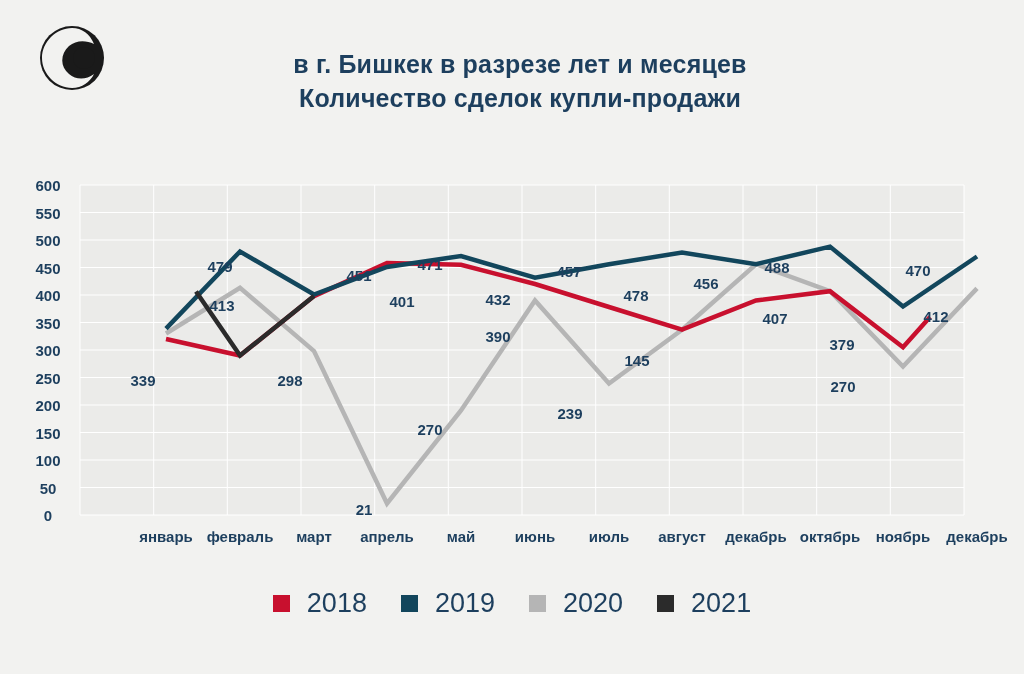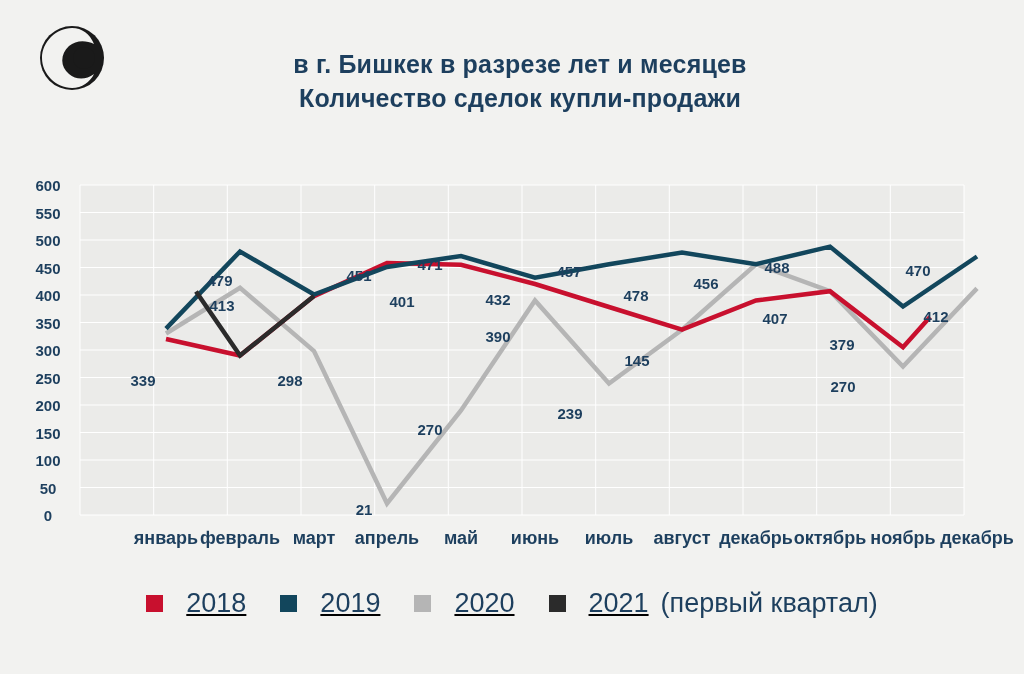--- a/index.html
+++ b/index.html
@@ -52,21 +52,21 @@
     text-align: center;
     color: #1d3f5e;
     font-size: 15px;
     font-weight: bold;
     width: 44px;
   }
   .x-tick-label {
     position: absolute;
     text-align: center;
     color: #1d3f5e;
-    font-size: 18px;
+    font-size: 15px;
     font-weight: bold;
     white-space: nowrap;
   }
   .pt-label {
     position: absolute;
     color: #1d3f5e;
     font-size: 15px;
     font-weight: bold;
     white-space: nowrap;
     text-align: center;
@@ -77,22 +77,21 @@
     top: 588px;
     width: 1024px;
     display: flex;
     justify-content: center;
     align-items: center;
     gap: 34px;
   }
   .legend-item {
     display: flex;
     align-items: center;
-    gap: 23px;
-    text-decoration: underline;
+    gap: 17px;
   }
   .legend-swatch {
     width: 17px;
     height: 17px;
     display: inline-block;
   }
   .legend-label {
     color: #1d3f5e;
     font-size: 27px;
     font-weight: normal;
@@ -190,21 +189,21 @@
   <div class="x-tick-label" style="left:559px; top:378px; width:100px;">июль</div>
   <div class="x-tick-label" style="left:632px; top:378px; width:100px;">август</div>
   <div class="x-tick-label" style="left:706px; top:378px; width:100px;">декабрь</div>
   <div class="x-tick-label" style="left:780px; top:378px; width:100px;">октябрь</div>
   <div class="x-tick-label" style="left:853px; top:378px; width:100px;">ноябрь</div>
   <div class="x-tick-label" style="left:927px; top:378px; width:100px;">декабрь</div>
 </div>
 
 <div id="point-labels">
     <div class="pt-label" style="left: 121px; top: 372px; width: 44px;">339</div>
-    <div class="pt-label" style="left: 198px; top: 272px; width: 44px;">479</div>
+    <div class="pt-label" style="left: 198px; top: 258px; width: 44px;">479</div>
     <div class="pt-label" style="left: 200px; top: 297px; width: 44px;">413</div>
     <div class="pt-label" style="left: 268px; top: 372px; width: 44px;">298</div>
     <div class="pt-label" style="left: 380px; top: 293px; width: 44px;">401</div>
     <div class="pt-label" style="left: 337px; top: 267px; width: 44px;">451</div>
     <div class="pt-label" style="left: 342px; top: 501px; width: 44px;">21</div>
     <div class="pt-label" style="left: 408px; top: 256px; width: 44px;">471</div>
     <div class="pt-label" style="left: 408px; top: 421px; width: 44px;">270</div>
     <div class="pt-label" style="left: 476px; top: 291px; width: 44px;">432</div>
     <div class="pt-label" style="left: 476px; top: 328px; width: 44px;">390</div>
     <div class="pt-label" style="left: 547px; top: 263px; width: 44px;">457</div>
@@ -230,14 +229,13 @@
       <span class="legend-label">2019</span>
     </div>
     <div class="legend-item">
       <span class="legend-swatch" style="background: rgb(181, 181, 181);"></span>
       <span class="legend-label">2020</span>
     </div>
     <div class="legend-item">
       <span class="legend-swatch" style="background: rgb(43, 43, 43);"></span>
       <span class="legend-label">2021</span>
     </div>
-    <span class="legend-note">(первый квартал)</span>
   </div>
 
 </body></html>

